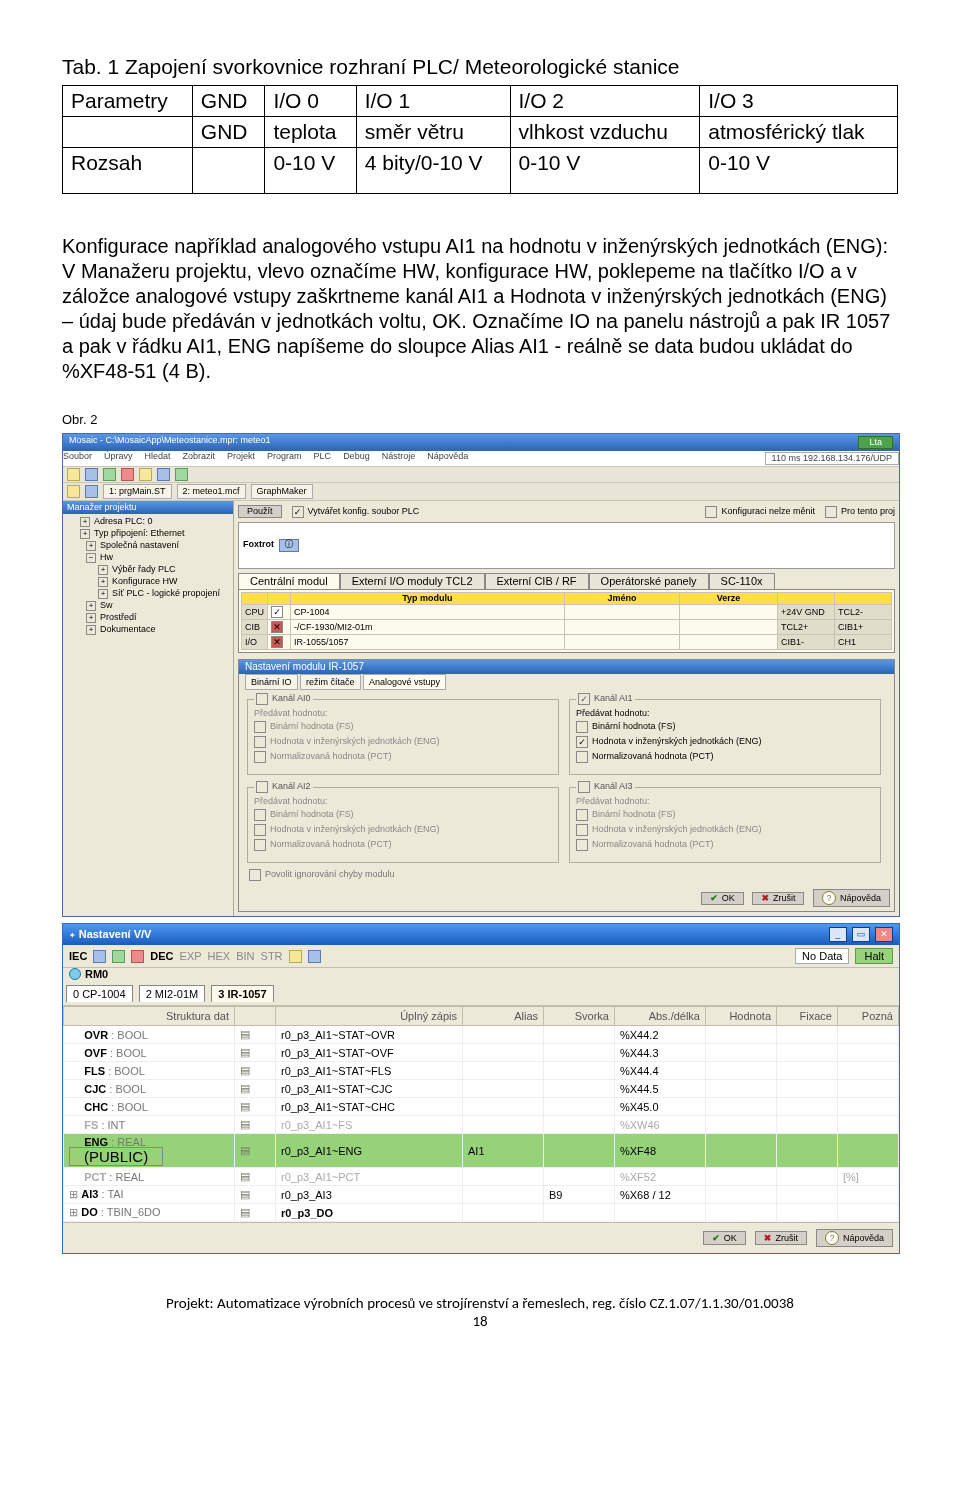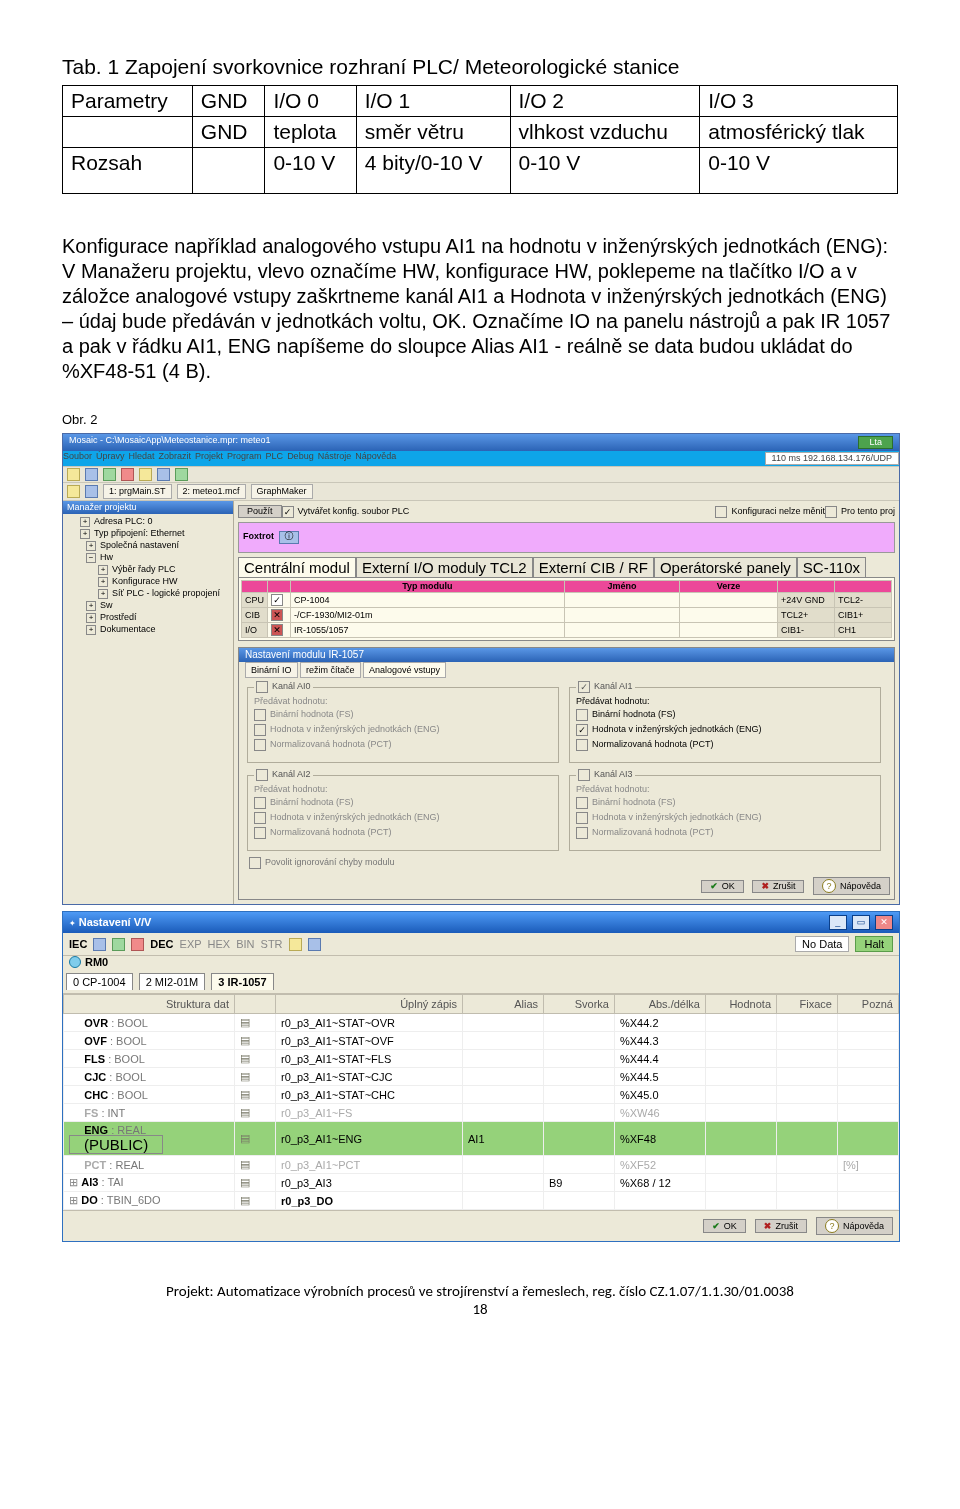--- a/index.html
+++ b/index.html
@@ -6,41 +6,41 @@
   .page{padding:55px 62px 20px 62px}
   .title{font-size:21px;margin-bottom:6px}
   table.tab1{border-collapse:collapse;width:100%;font-size:21px}
   table.tab1 td{border:1px solid #000;padding:3px 8px;vertical-align:top}
   table.tab1 tr:last-child td{padding-bottom:18px}
   .para{margin-top:40px;line-height:1.25}
   .small{font-size:13px;margin-top:28px}
   
   .ide{margin-top:6px;width:836px;border:1px solid #4a6aa7;font-size:9px;line-height:1;color:#000;background:#ece9d8}
   .ide .bar{background:linear-gradient(#5a97e6,#2b63b5);color:#fff;padding:2px 6px;font-size:9px;display:flex;justify-content:space-between}
-  .ide .menurow{background:#0ea5e9;border-bottom:1px solid #c9c6b8;padding:1px 0;display:flex;gap:4px;color:#444}
+  .ide .menurow{background:#ffffff;border-bottom:1px solid #c9c6b8;padding:1px 0;display:flex;gap:12px;color:#444}
   .ide .toolrow{background:#e9e6d7;border-bottom:1px solid #c9c6b8;padding:1px 4px;display:flex;gap:5px;align-items:center}
   .ico{display:inline-block;width:11px;height:11px;background:#f5e89a;border:1px solid #b9aa55}
   .ico.r{background:#f08a8a;border-color:#b05555}
   .ico.g{background:#9fd89f;border-color:#5a9c5a}
   .ico.b{background:#a8c0e8;border-color:#5a7ab0}
   .btn{background:#d4d0c8;border:1px solid #888;padding:1px 8px;font-size:9px}
   .tab{background:#f6f3e7;border:1px solid #aaa;padding:2px 5px}
   .ide .body{display:flex;min-height:330px}
   .idepanel{background:#ece9d8;border-right:1px solid #b0ac9b;padding:4px 5px;width:160px}
   .treeitem{margin:2px 0}
   .treeitem .bx{display:inline-block;width:8px;height:8px;border:1px solid #888;margin-right:4px;font-size:8px;text-align:center;line-height:8px}
   .idebody{flex:1;background:#ece9d8;padding:4px}
-  .fox{border:1px solid #999;background:#f0abfc;padding:8px 4px;font-weight:bold}
+  .fox{border:1px solid #999;background:#ffffff;padding:16px 4px;font-weight:bold}
   .tabrow{display:flex;gap:0;margin-top:4px}
-  .tabrow .t{border:1px solid #888;border-bottom:0;padding:2px 5px;background:#e9e6d7;font-size:15px}
+  .tabrow .t{border:1px solid #888;border-bottom:0;padding:2px 11px;background:#e9e6d7;font-size:11px}
   .tabrow .t.act{background:#fdfbec}
   .grid{border:1px solid #888;background:#fdfbec;padding:2px}
   .grid table{border-collapse:collapse;font-size:9px;width:100%}
   .grid td,.grid th{border:1px solid #c8c4b4;padding:1px 3px}
-  .grid th{background:#ec4899}
+  .grid th{background:#fde047}
   .chkcell{width:14px;text-align:center}
   .dlg{margin-top:6px;border:1px solid #888;background:#ece9d8}
   .dlg .dbar{background:linear-gradient(#5a97e6,#2b63b5);color:#fff;padding:2px 6px;font-size:10px}
   .dlg .dbody{padding:6px;display:flex;gap:6px;flex-wrap:wrap}
   .grp{border:1px solid #b0ac9b;width:298px;padding:4px 6px 8px 6px}
   .grp legend{font-size:9px;color:#555}
   .grp .ln{margin:3px 0;color:#888}
   .grp .ln.act{color:#000}
   .cb{display:inline-block;width:10px;height:10px;border:1px solid #888;margin-right:4px;vertical-align:middle;font-size:9px;text-align:center;line-height:10px}
   .dlgbtns{padding:4px;text-align:right}
@@ -149,21 +149,21 @@
             <div class="treeitem" style="padding-left: 18px;"><span class="bx">−</span>Hw</div>
             <div class="treeitem" style="padding-left: 30px;"><span class="bx">+</span>Výběr řady PLC</div>
             <div class="treeitem" style="padding-left: 30px;"><span class="bx">+</span>Konfigurace HW</div>
             <div class="treeitem" style="padding-left: 30px;"><span class="bx">+</span>Síť PLC - logické propojení</div>
             <div class="treeitem" style="padding-left: 18px;"><span class="bx">+</span>Sw</div>
             <div class="treeitem" style="padding-left: 18px;"><span class="bx">+</span>Prostředí</div>
             <div class="treeitem" style="padding-left: 18px;"><span class="bx">+</span>Dokumentace</div>
           </div>
       </div>
       <div class="idebody">
-        <div style="display:flex;align-items:center;margin-bottom:4px">
+        <div style="display:flex;gap:10px;align-items:center;margin-bottom:4px">
           <span class="btn">Použít</span>
           <span><span class="cb">✓</span><span>Vytvářet konfig. soubor PLC</span></span>
           <span style="margin-left:auto"><span class="cb"></span><span>Konfiguraci nelze měnit</span></span>
           <span><span class="cb"></span><span>Pro tento proj</span></span>
         </div>
         <div class="fox"><span>Foxtrot</span> &nbsp;<span class="ico b" style="width:18px;text-align:center;font-weight:normal">ⓘ</span></div>
         <div class="tabrow" id="gridtabs">
             <span class="t act">Centrální modul</span>
             <span class="t">Externí I/O moduly TCL2</span>
             <span class="t">Externí CIB / RF</span>

